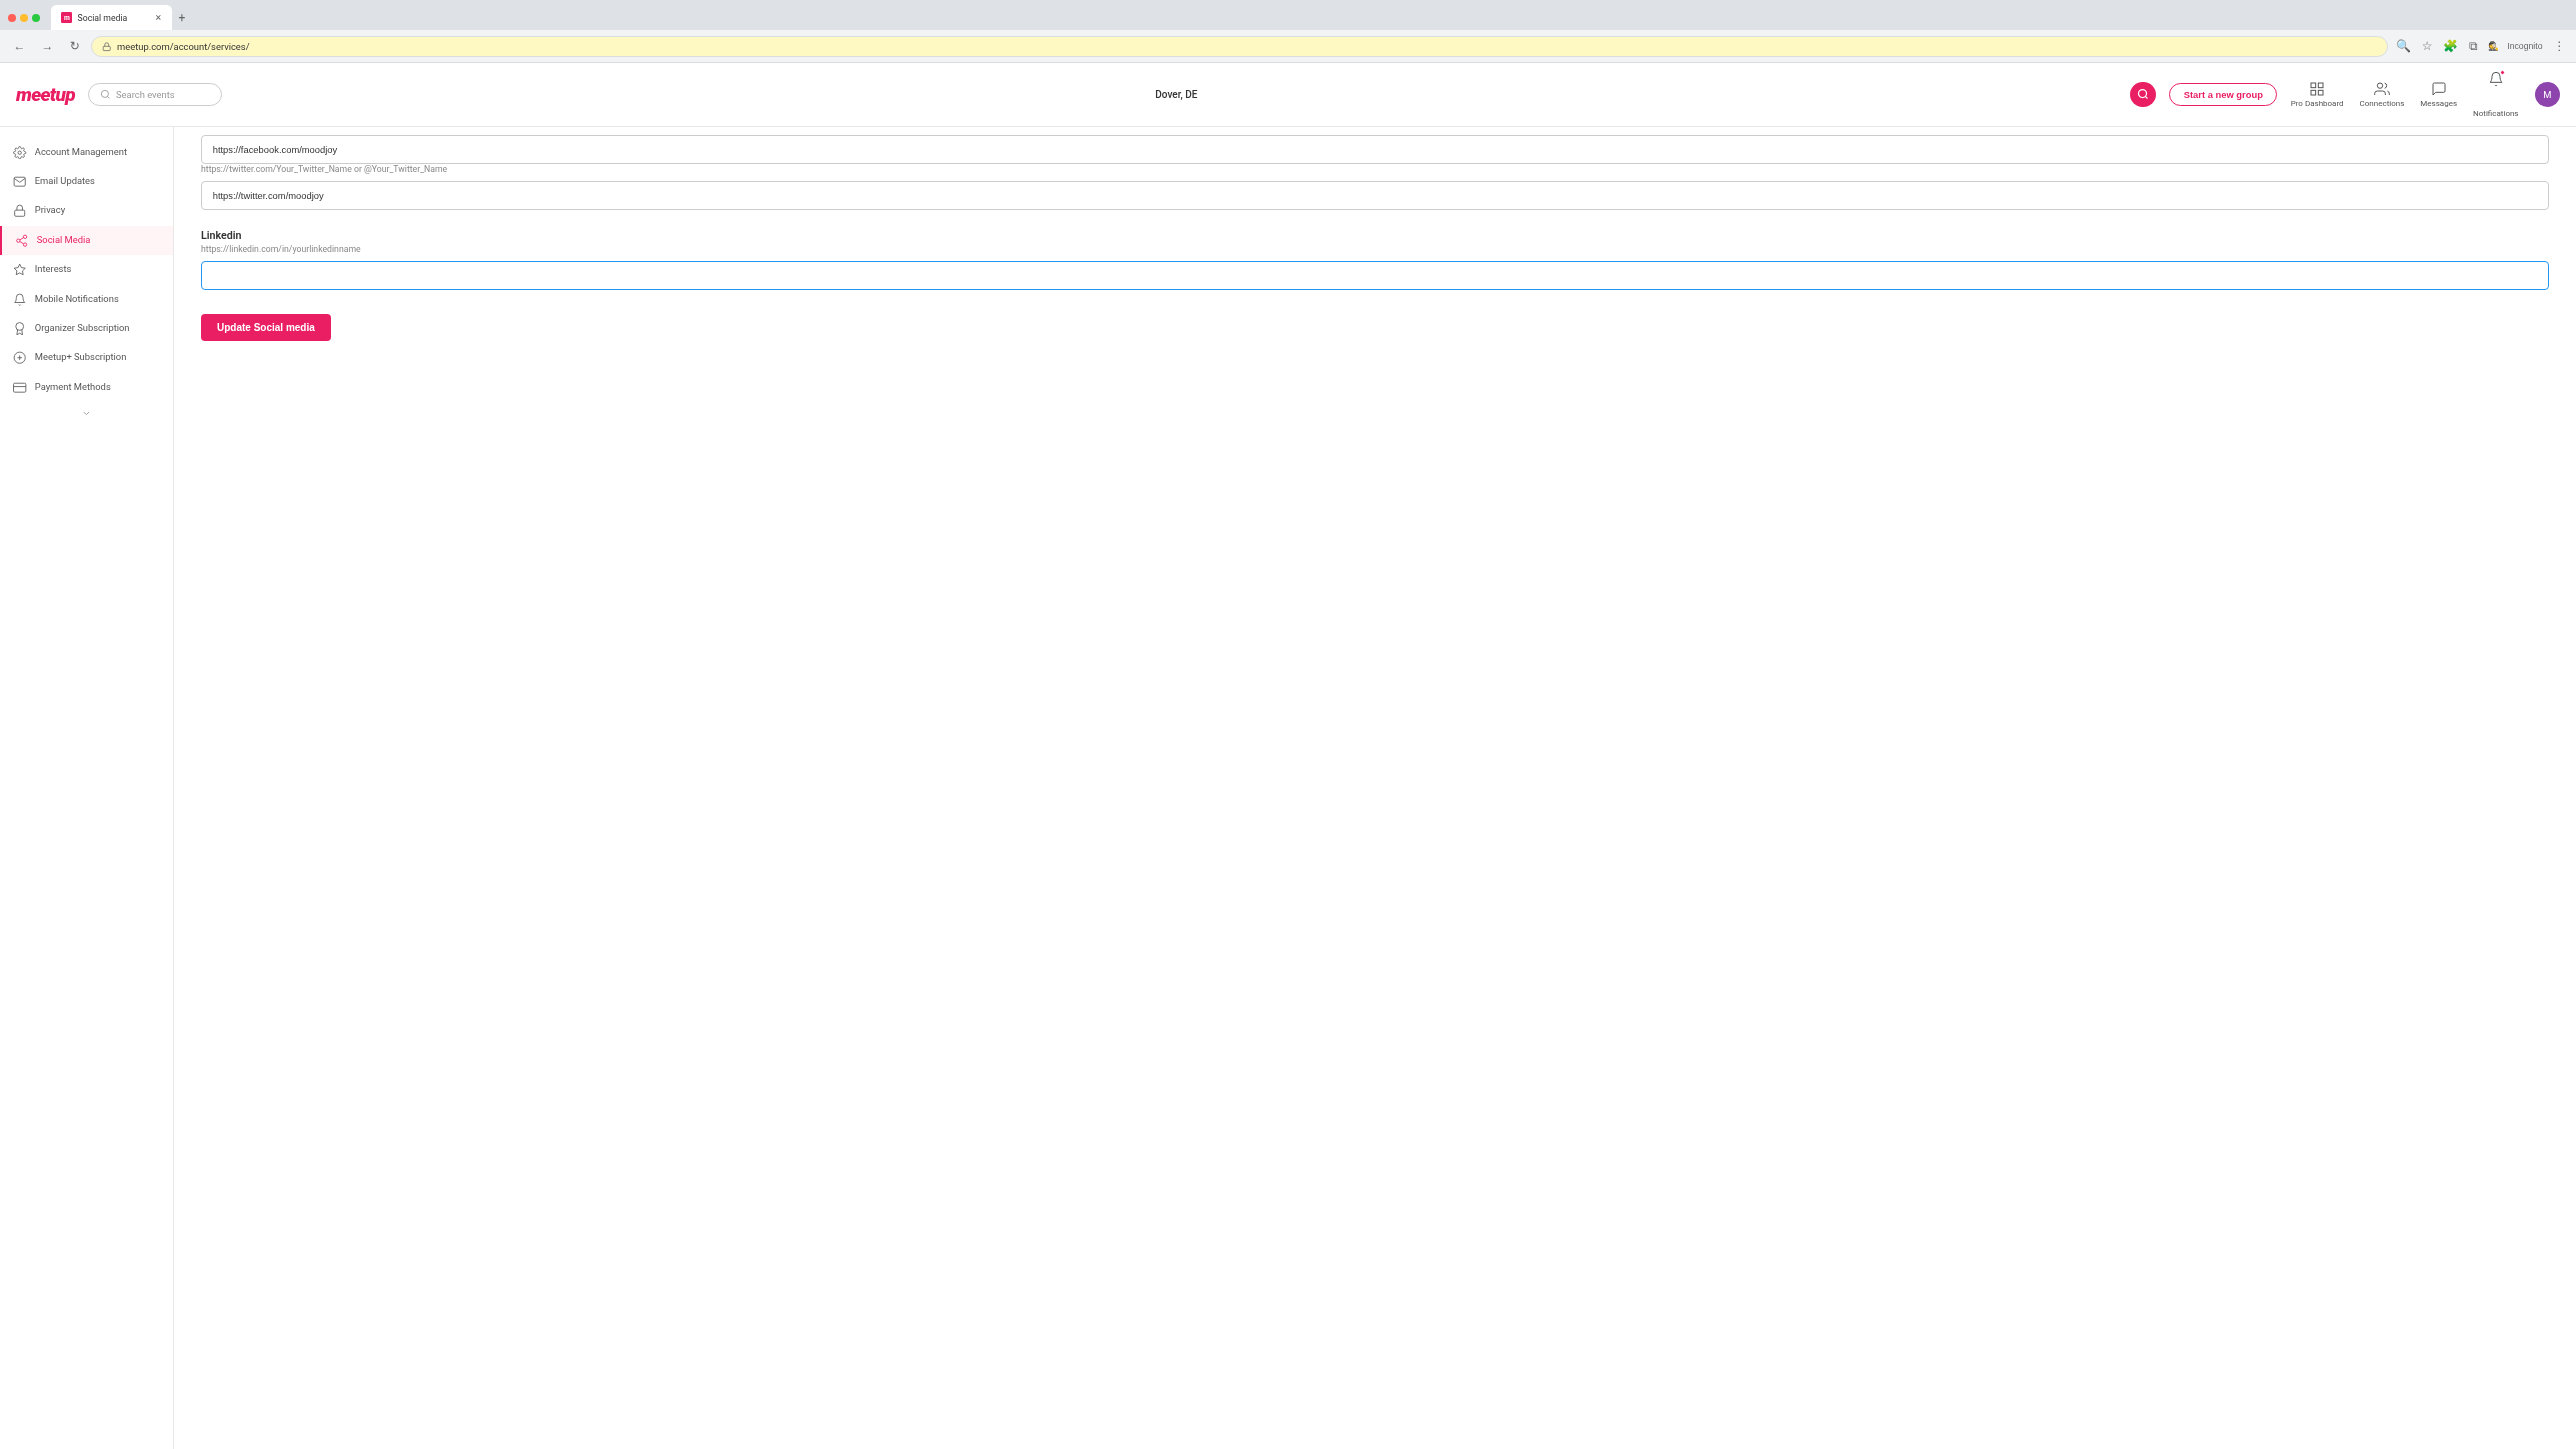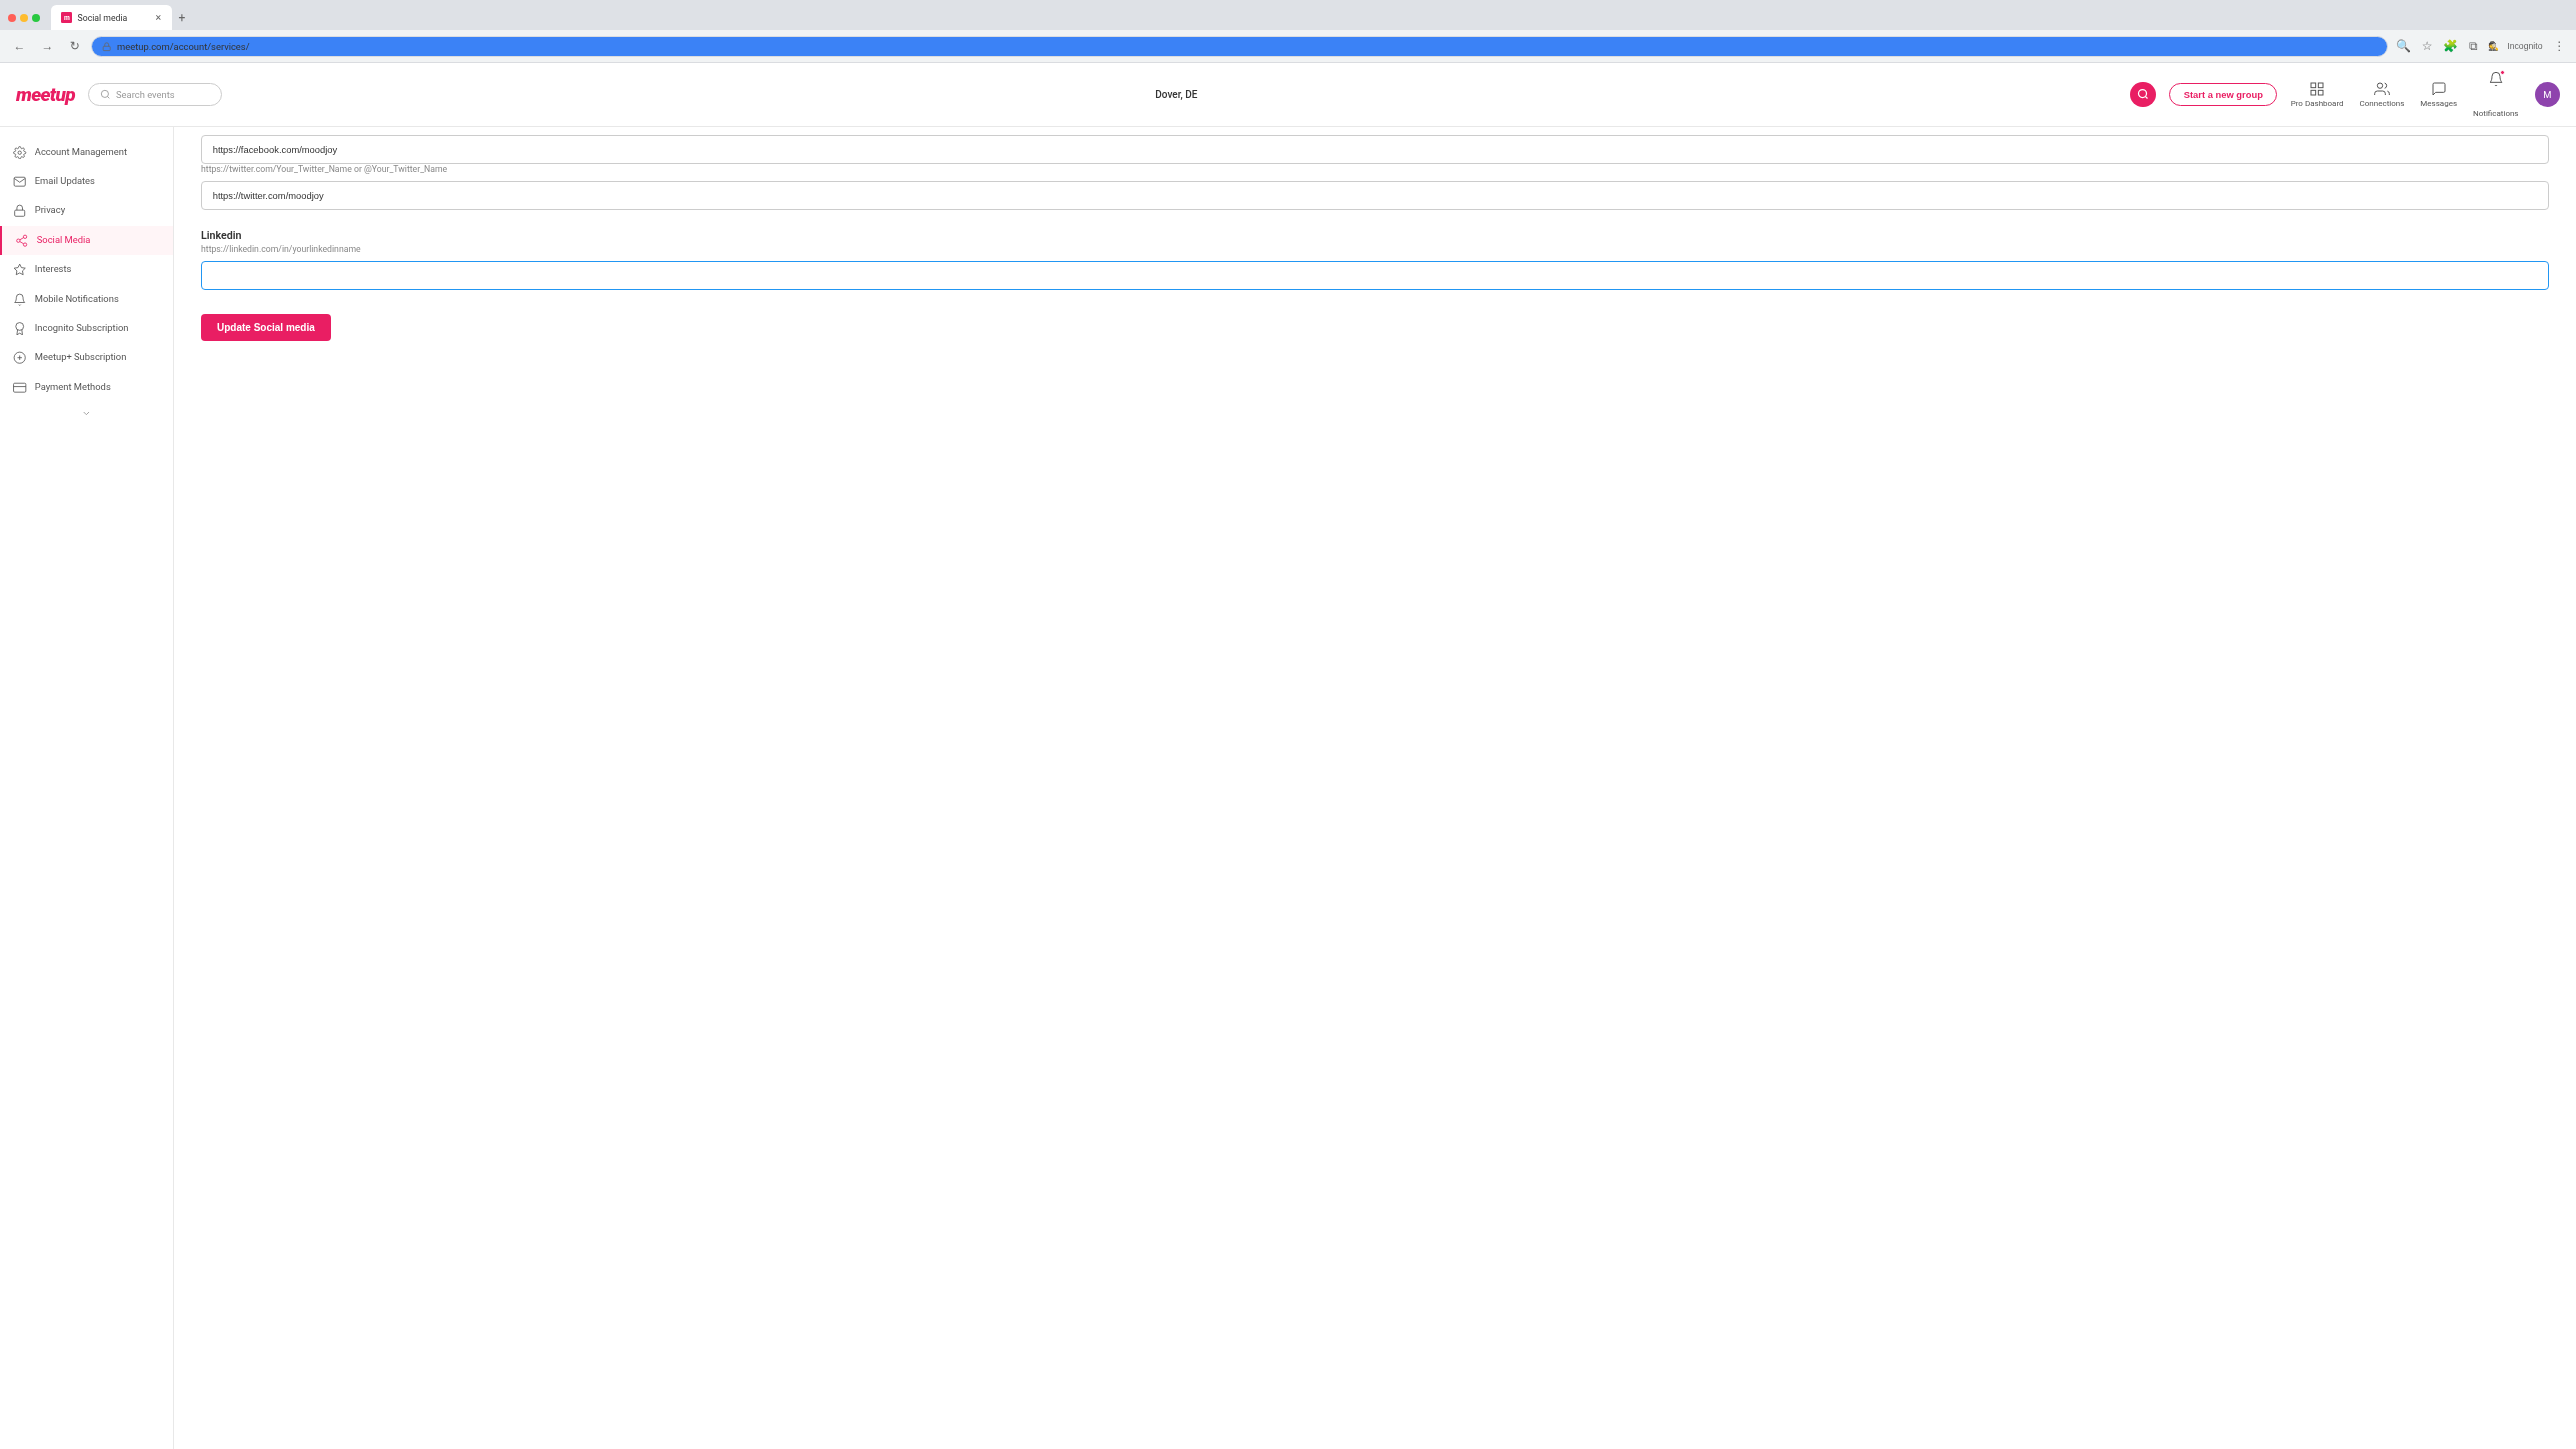--- a/index.html
+++ b/index.html
@@ -13,21 +13,21 @@
     .browser-dot.close { background: #ff5f57; }
     .browser-dot.min { background: #febc2e; }
     .browser-dot.max { background: #28c840; }
     .browser-tabs { display: flex; gap: 1.3px; margin-left: 5.4px; }
     .browser-tab { display: flex; align-items: center; gap: 5.4px; padding: 5.4px 10.7px; background: #fff; border-radius: 5.4px 5.4px 0 0; font-size: 8.7px; color: #333; min-width: 121px; }
     .browser-tab .tab-favicon { width: 10.7px; height: 10.7px; background: #e91e63; border-radius: 1.3px; display: flex; align-items: center; justify-content: center; color: white; font-size: 6.7px; font-weight: bold; }
     .browser-tab .tab-close { margin-left: auto; cursor: pointer; color: #666; font-size: 10.7px; }
     .browser-new-tab { padding: 5.4px; color: #666; font-size: 12px; cursor: pointer; }
     .browser-toolbar { display: flex; align-items: center; padding: 5.4px 8px; gap: 5.4px; background: #f1f3f4; }
     .nav-btn { background: none; border: none; cursor: pointer; color: #666; font-size: 12px; padding: 2.7px 5.4px; border-radius: 2.7px; }
-    .address-bar { flex: 1; display: flex; align-items: flex-end; background: #3b82f6; border: 0.7px solid #dadce0; border-radius: 13.4px; padding: 4px 10.7px; gap: 5.4px; font-size: 9.4px; color: #333; }
+    .address-bar { flex: 1; display: flex; align-items: flex-end; background: #fef9c3; border: 0.7px solid #dadce0; border-radius: 13.4px; padding: 4px 10.7px; gap: 5.4px; font-size: 9.4px; color: #333; }
     .address-bar span { flex: 1; }
     .toolbar-actions { display: flex; gap: 5.4px; align-items: center; color: #666; font-size: 12px; }
     .toolbar-actions span { cursor: pointer; padding: 2.7px; }
     .incognito-badge { background: none; border: none; color: #666; font-size: 8.7px; cursor: pointer; display: flex; align-items: center; gap: 2.7px; }
 
     
     .meetup-header { display: flex; align-items: center; padding: 8px 16px; border-bottom: 0.7px solid #e8e8e8; gap: 13.4px; background: #fff; }
     .meetup-logo { color: #e91e63; font-size: 19px; font-weight: 900; font-style: italic; letter-spacing: -0.7px; cursor: pointer; }
     .search-bar { display: flex; align-items: center; border: 0.7px solid #ccc; border-radius: 16px; padding: 5.4px 10.7px; gap: 5.4px; color: #999; font-size: 9.4px; min-width: 134px; cursor: pointer; }
     .location-text { color: #333; font-size: 10px; font-weight: 500; margin: 0 auto; }
@@ -214,21 +214,21 @@
           <path d="M18 8A6 6 0 0 0 6 8c0 7-3 9-3 9h18s-3-2-3-9"></path>
           <path d="M13.73 21a2 2 0 0 1-3.46 0"></path>
         </svg>
       <span>Mobile Notifications</span>
     </div>
     <div class="sidebar-item">
       <svg viewBox="0 0 24 24" fill="none" stroke="currentColor" stroke-width="1.5">
           <circle cx="12" cy="8" r="7"></circle>
           <polyline points="8.21 13.89 7 23 12 20 17 23 15.79 13.88"></polyline>
         </svg>
-      <span>Incognito Subscription</span>
+      <span>Organizer Subscription</span>
     </div>
     <div class="sidebar-item">
       <svg viewBox="0 0 24 24" fill="none" stroke="currentColor" stroke-width="1.5">
           <circle cx="12" cy="12" r="10"></circle>
           <line x1="12" y1="8" x2="12" y2="16"></line>
           <line x1="8" y1="12" x2="16" y2="12"></line>
         </svg>
       <span>Meetup+ Subscription</span>
     </div>
     <div class="sidebar-item">

